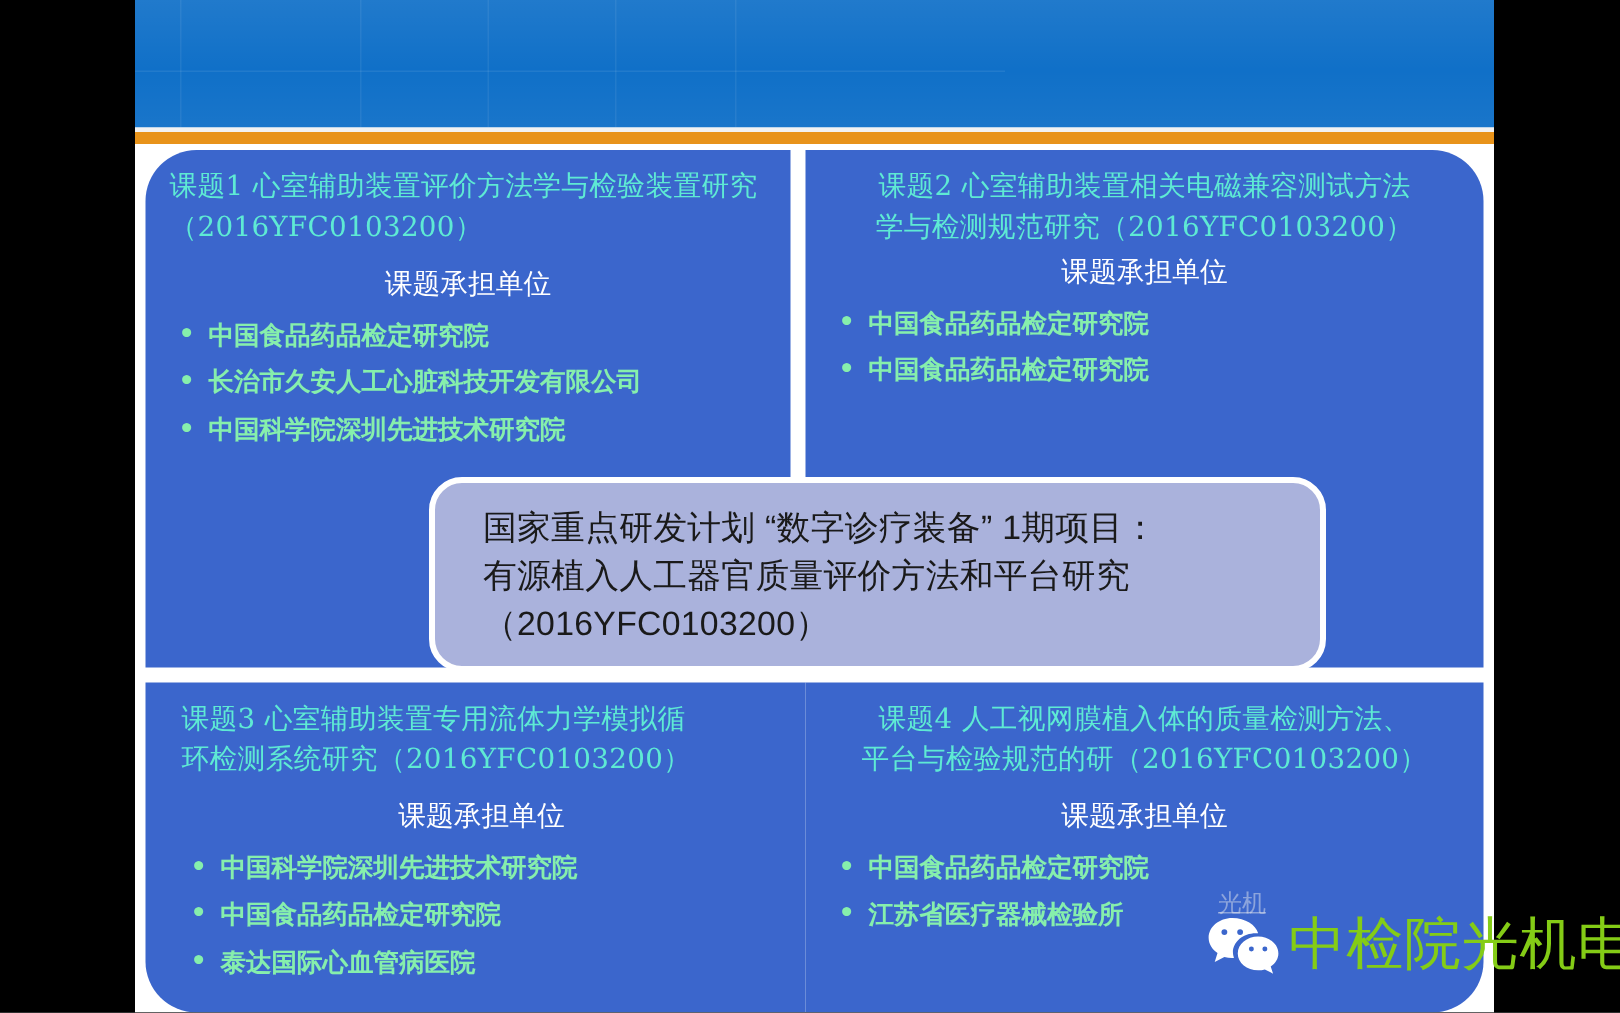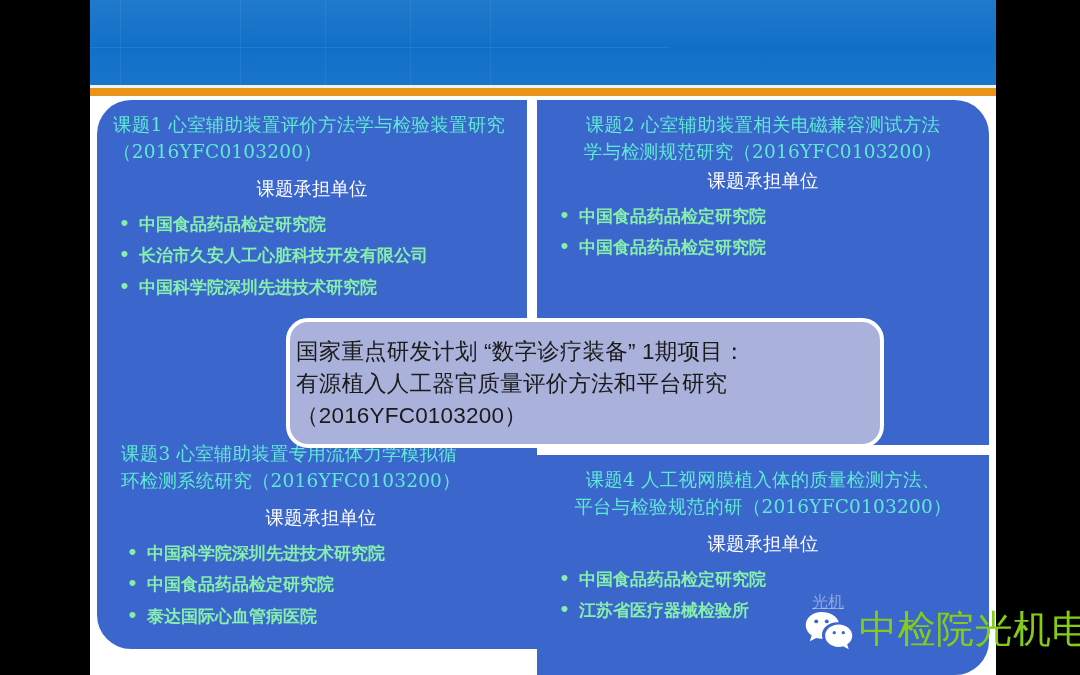--- a/index.html
+++ b/index.html
@@ -92,21 +92,21 @@
     left: 7px;  top: 100px;
     width: 430px; height: 345px;
     border-top-left-radius: 34px;
   }
   .quad.q2 {
     left: 447px; top: 100px;
     width: 452px; height: 345px;
     border-top-right-radius: 34px;
   }
   .quad.q3 {
-    left: 7px;  top: 429px;
+    left: 7px;  top: 455px;
     width: 440px; height: 220px;
     border-bottom-left-radius: 34px;
     padding-left: 24px;
   }
   .quad.q4 {
     left: 447px; top: 455px;
     width: 452px; height: 220px;
     border-bottom-right-radius: 34px;
   }
 
@@ -157,21 +157,21 @@
   #callout {
     position: absolute;
     left: 196px;  
     top: 318px;
     width: 598px;
     height: 130px;
     background: #aab2dc;
     border: 4px solid #ffffff;
     border-radius: 22px;
     box-sizing: border-box;
-    padding: 14px 18px 10px 6px;
+    padding: 14px 18px 10px 32px;
     z-index: 5;
   }
   #callout .callout-text {
     font-family: "Liberation Sans", "DejaVu Sans", sans-serif;
     font-size: 22.5px;
     line-height: 1.42;
     color: #1a1a1a;
     white-space: pre-line;
     letter-spacing: 0.2px;
   }

